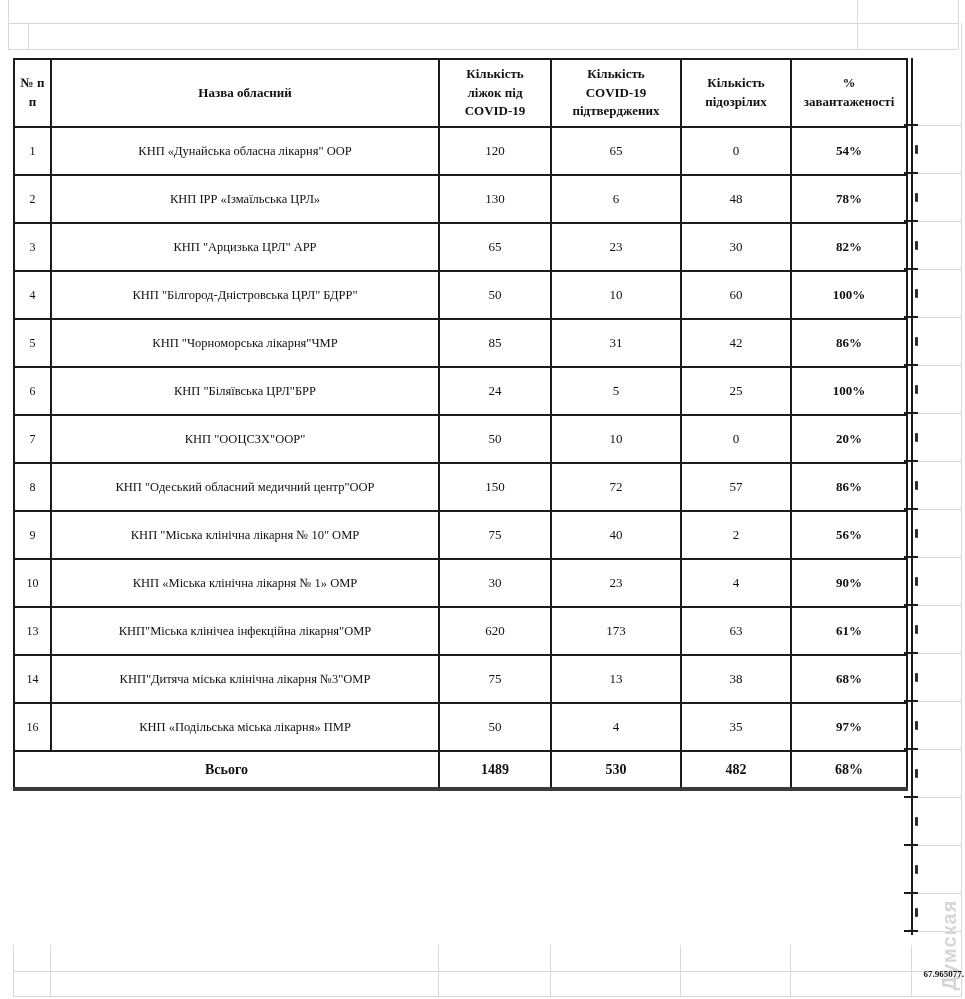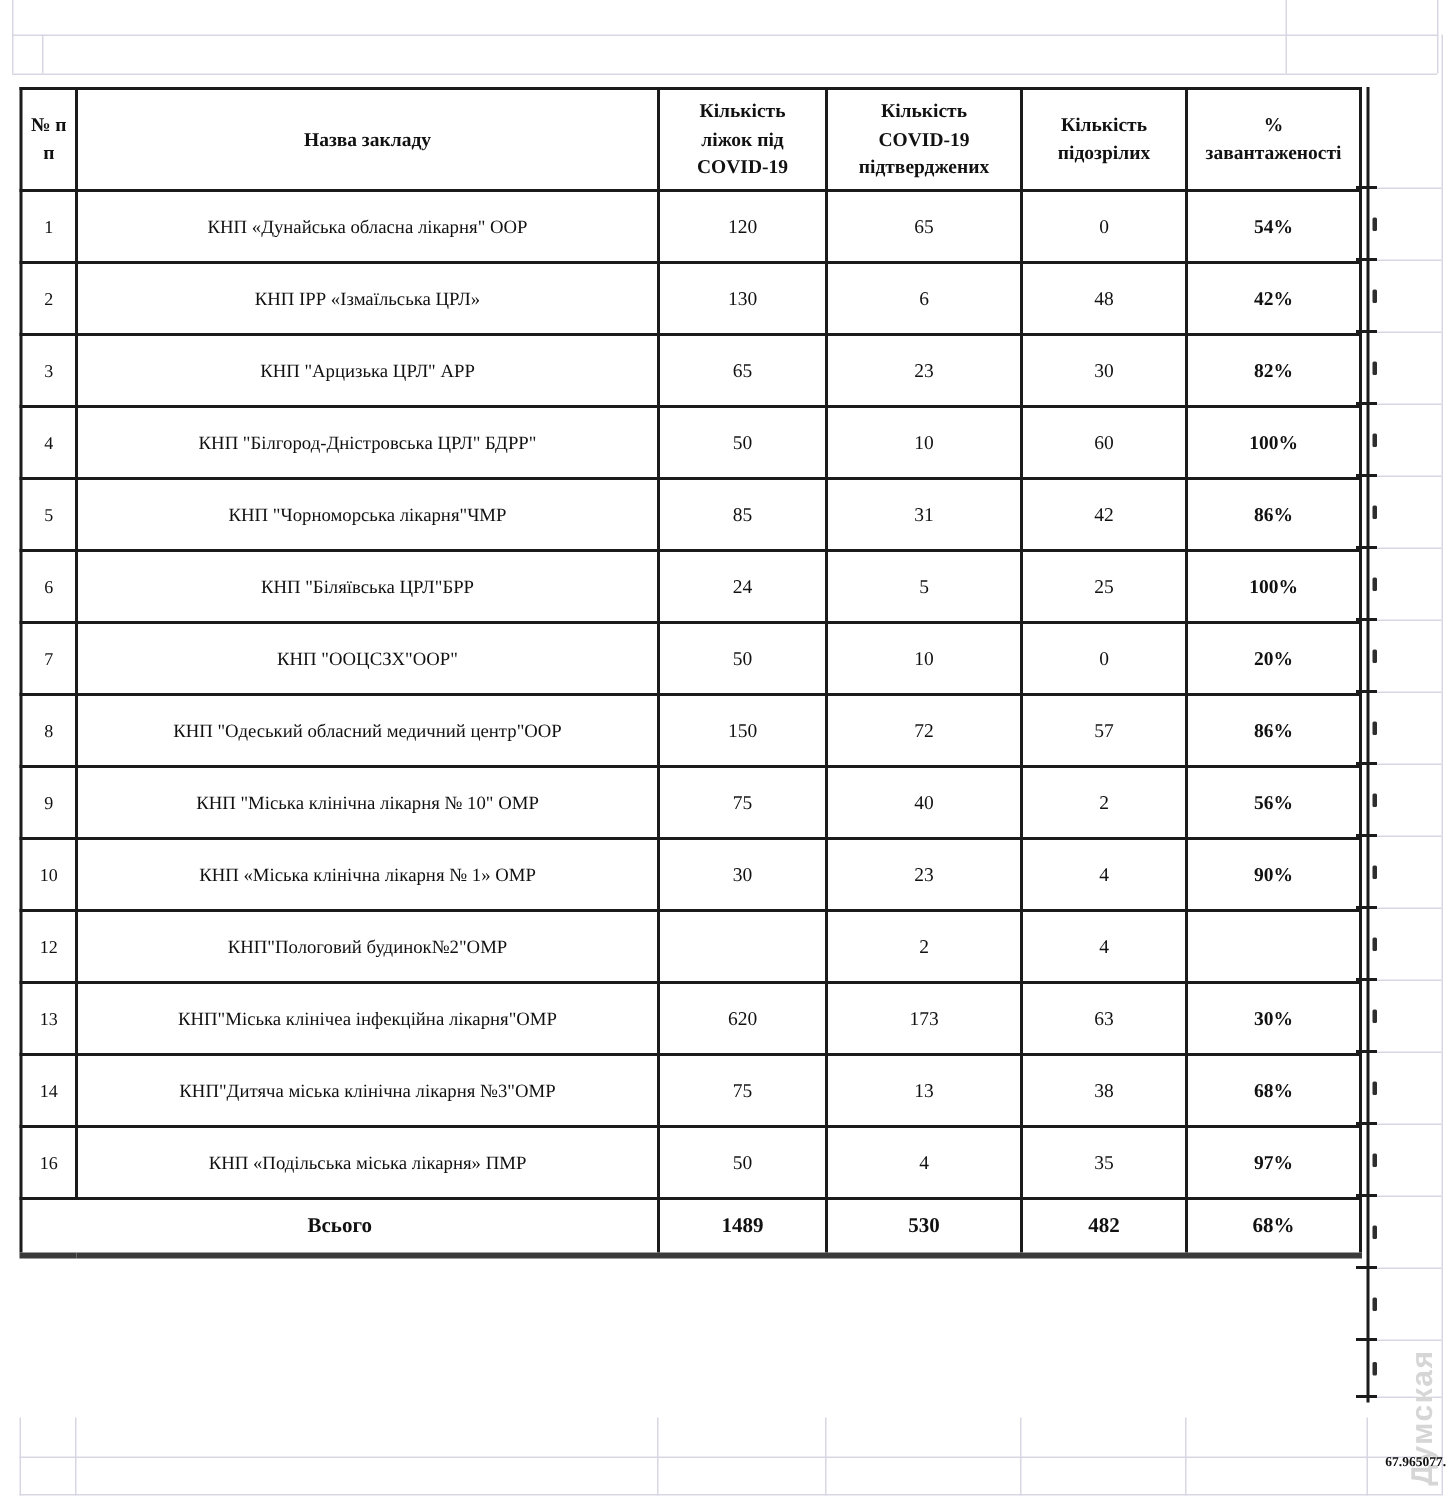--- a/index.html
+++ b/index.html
@@ -72,21 +72,21 @@
         <col style="width:388px">
         <col style="width:112px">
       <col style="width:130px">
         <col style="width:110px">
         <col style="width:116px">
     </colgroup>
     <thead>
       <tr>
         <th>№ п
 п</th>
-        <th>Назва закладу</th>
+        <th>Назва обласний</th>
         <th>Кількість
 ліжок під
 COVID-19</th>
         <th>Кількість
 COVID-19
 підтверджених</th>
         <th>Кількість
 підозрілих</th>
         <th>%
 завантаженості</th>
@@ -101,21 +101,21 @@
       <td class="cell-val">0</td>
       <td class="cell-load">54%</td>
     </tr>
 
     <tr>
       <td class="cell-num">2</td>
       <td class="cell-name">КНП ІРР «Ізмаїльська ЦРЛ»</td>
       <td class="cell-val">130</td>
       <td class="cell-val">6</td>
       <td class="cell-val">48</td>
-      <td class="cell-load">42%</td>
+      <td class="cell-load">78%</td>
     </tr>
 
     <tr>
       <td class="cell-num">3</td>
       <td class="cell-name">КНП "Арцизька ЦРЛ" АРР</td>
       <td class="cell-val">65</td>
       <td class="cell-val">23</td>
       <td class="cell-val">30</td>
       <td class="cell-load">82%</td>
     </tr>
@@ -177,36 +177,28 @@
     <tr>
       <td class="cell-num">10</td>
       <td class="cell-name">КНП «Міська клінічна лікарня № 1» ОМР</td>
       <td class="cell-val">30</td>
       <td class="cell-val">23</td>
       <td class="cell-val">4</td>
       <td class="cell-load">90%</td>
     </tr>
 
 
-    <tr>
-      <td class="cell-num">12</td>
-      <td class="cell-name">КНП"Пологовий будинок№2"ОМР</td>
-      <td class="cell-val"></td>
-      <td class="cell-val">2</td>
-      <td class="cell-val">4</td>
-      <td class="cell-load"></td>
-    </tr>
 
     <tr>
       <td class="cell-num">13</td>
       <td class="cell-name">КНП"Міська клінічеа інфекційна лікарня"ОМР</td>
       <td class="cell-val">620</td>
       <td class="cell-val">173</td>
       <td class="cell-val">63</td>
-      <td class="cell-load">30%</td>
+      <td class="cell-load">61%</td>
     </tr>
 
     <tr>
       <td class="cell-num">14</td>
       <td class="cell-name">КНП"Дитяча міська клінічна лікарня №3"ОМР</td>
       <td class="cell-val">75</td>
       <td class="cell-val">13</td>
       <td class="cell-val">38</td>
       <td class="cell-load">68%</td>
     </tr>

